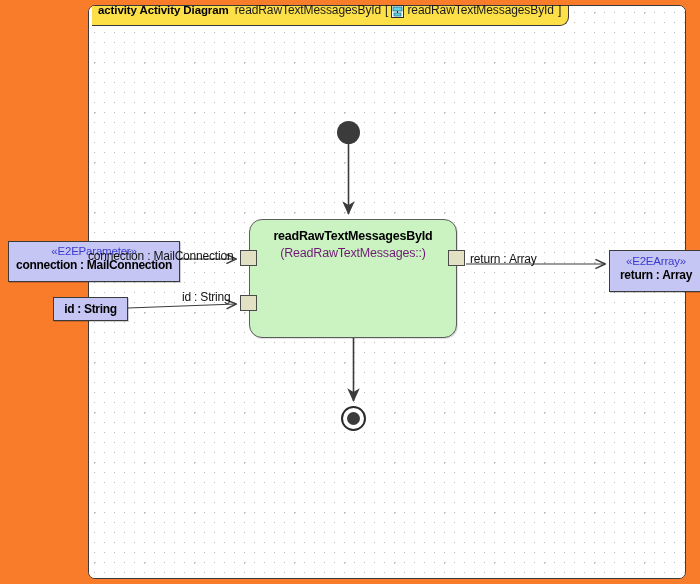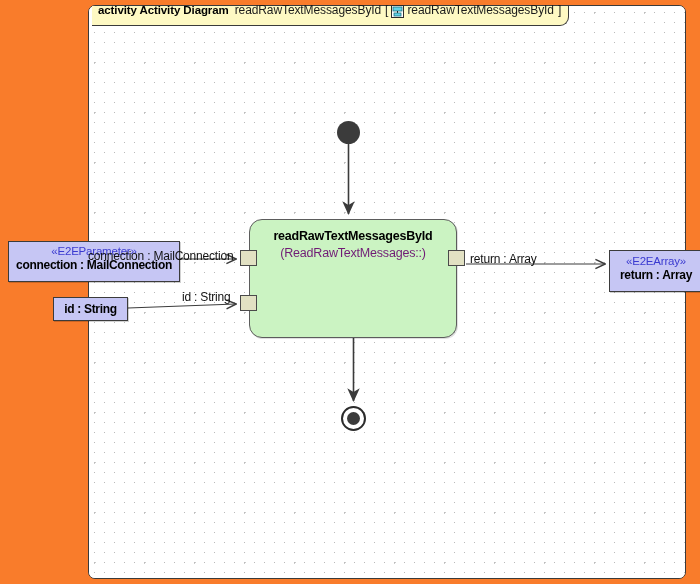--- a/index.html
+++ b/index.html
@@ -42,21 +42,21 @@
 
   
   #frame-header {
     position: absolute;
     left: 92px;
     top: 6px;
     height: 20px;
     padding: 0 7px 12px 6px;
     display: flex;
     align-items: center;
-    background: #fef9c3;
+    background: #fde047;
     border: 1.4px solid #3a3a3a;
     border-top: none;
     border-left: none;
     border-radius: 0 0 9px 0;
     box-sizing: border-box;
     white-space: nowrap;
     z-index: 6;
   }
   #frame-header .kind {
     font-size: 11.5px;

